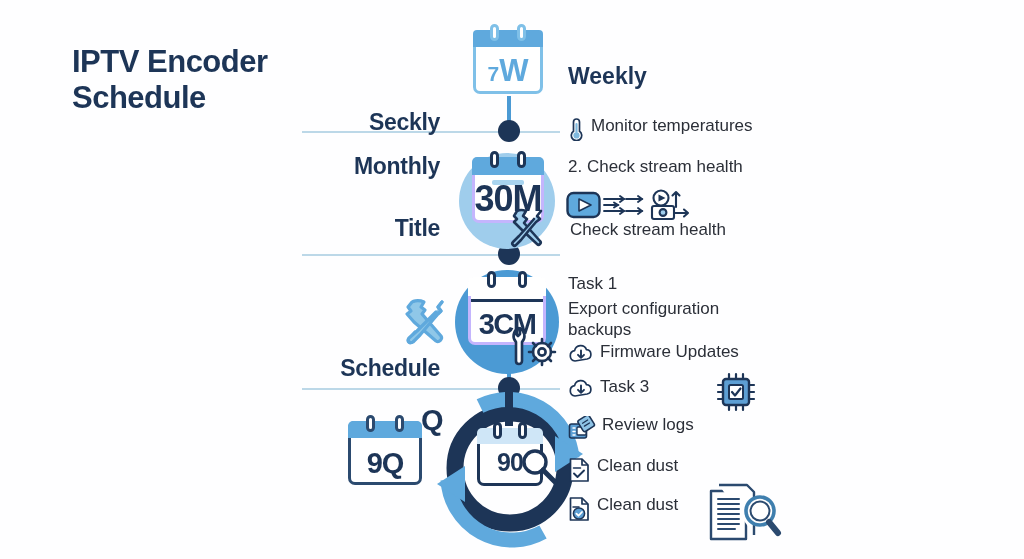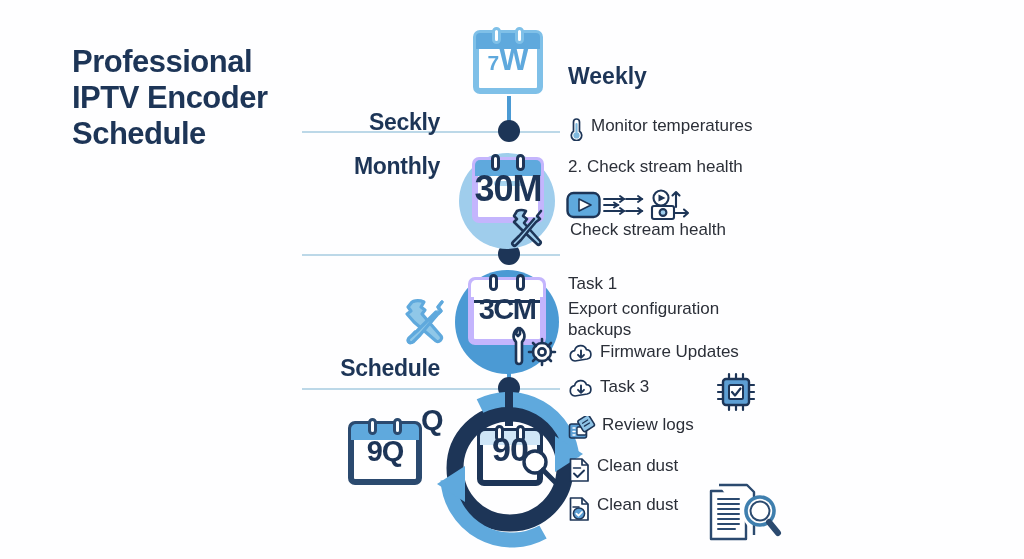--- a/index.html
+++ b/index.html
@@ -93,24 +93,24 @@
   #halo-quarter {
     left: 455px; top: 270px;
     width: 104px; height: 104px;
     background: #4b9ad4;
   }
 
   
   .cal {
     border-radius: 7px;
     background: #ffffff;
-    border: 6px solid #c4b5fd;
+    border: 3px solid #c4b5fd;
     box-sizing: border-box;
     display: flex;
-    align-items: center;
+    align-items: flex-end;
     justify-content: center;
     overflow: visible;
   }
   .cal .cal-top {
     position: absolute;
     left: -3px; right: -3px; top: -3px;
     height: 30%;
     border-radius: 5px 5px 0 0;
   }
   .cal .ring {
@@ -189,22 +189,22 @@
   
   #cal-90 {
     left: 477px; top: 428px;
     width: 66px; height: 58px;
     z-index: 5;
     border-color: #1d3557;
   }
   #cal-90 .cal-top { background: #cfe6f7; }
   #cal-90 .cal-num {
     color: #1d3557;
-    font-size: 34px;
-    margin-bottom: 16px;
+    font-size: 25px;
+    margin-bottom: 8px;
     letter-spacing: -1px;
   }
 
   
   #cal-9q {
     left: 348px; top: 421px;
     width: 74px; height: 64px;
     border-color: #2b4a6f;
   }
   #cal-9q .cal-top { background: #5fa9dd; }
@@ -264,31 +264,31 @@
   #chip-icon-wrap { left: 714px; top: 370px; }
   #docs-icon-wrap { left: 705px; top: 483px; }
   #tools-icon-wrap { left: 398px; top: 296px; }
 </style>
 </head>
 <body>
 
 <div id="canvas">
 
   <div class="abs" id="title-block">
-    <span class="tline">Professional</span>
     <span class="tline">IPTV Encoder</span>
     <span class="tline">Schedule</span>
   </div>
 
   <div class="abs divider" id="divider-1"></div>
   <div class="abs divider" id="divider-2"></div>
   <div class="abs divider" id="divider-3"></div>
 
   <div class="abs left-label" id="label-seckly">Seckly</div>
   <div class="abs left-label" id="label-monthly">Monthly</div>
+  <div class="abs left-label" id="label-title">Title</div>
   <div class="abs left-label" id="label-quarterly">Schedule</div>
 
   <div class="abs" id="tools-icon-wrap">
     <svg width="58" height="52" viewBox="0 0 58 52">
       <g stroke="#5fa9dd" stroke-width="3.2" fill="#8fc7e8" stroke-linejoin="round" stroke-linecap="round">
         <path d="M14 6 L10 11 L13 15 L9 18 L16 26 L38 45 C41 47 45 43 43 40 L24 18 L27 14 L23 11 L26 6 C19 3 14 6 14 6 Z"></path>
         <path d="M44 6 L40 11 L43 15 L40 18 L33 26 M20 40 L14 46 C11 48 9 45 11 43 L17 36"></path>
         <path d="M44 6 L40 11 L43 15 L39 18 L32 27 L22 39 L15 46 C12 48 9 45 11 42 L19 35 L30 24 L38 16"></path>
       </g>
     </svg>

